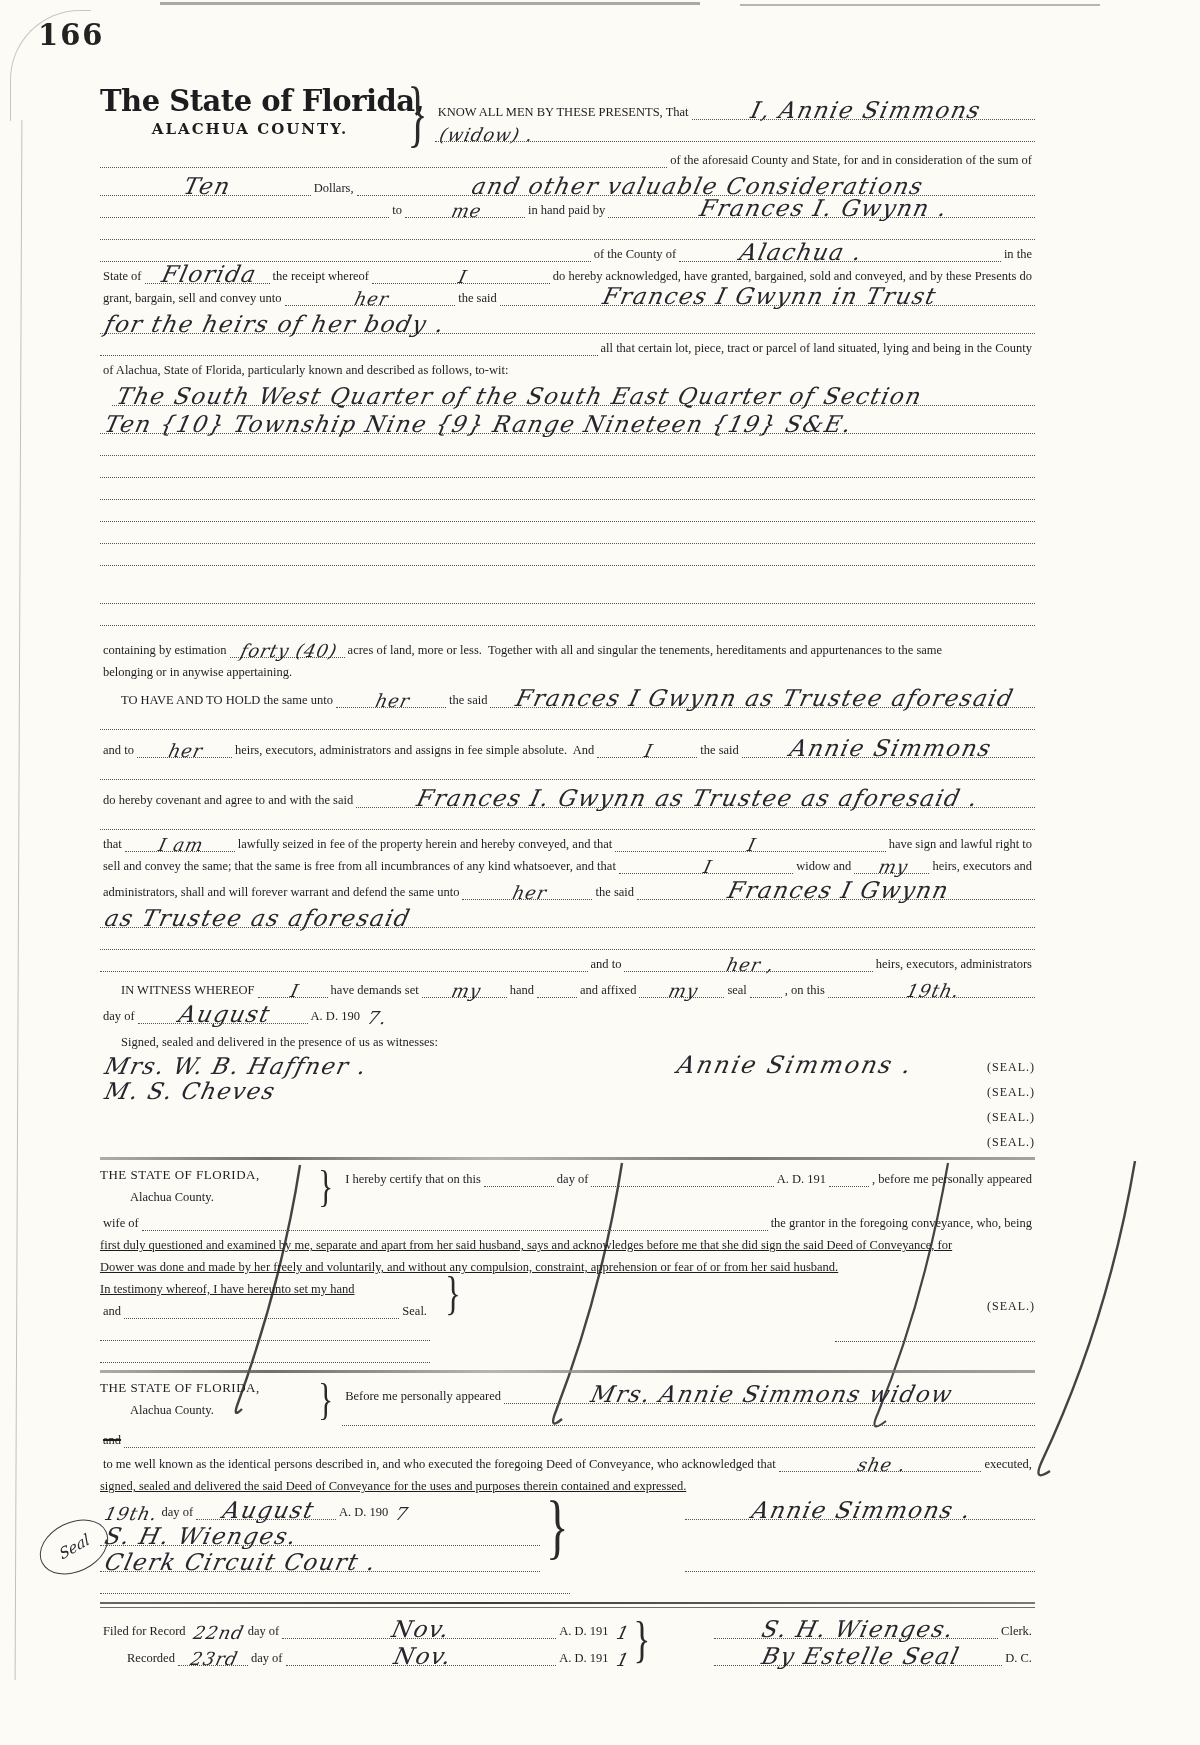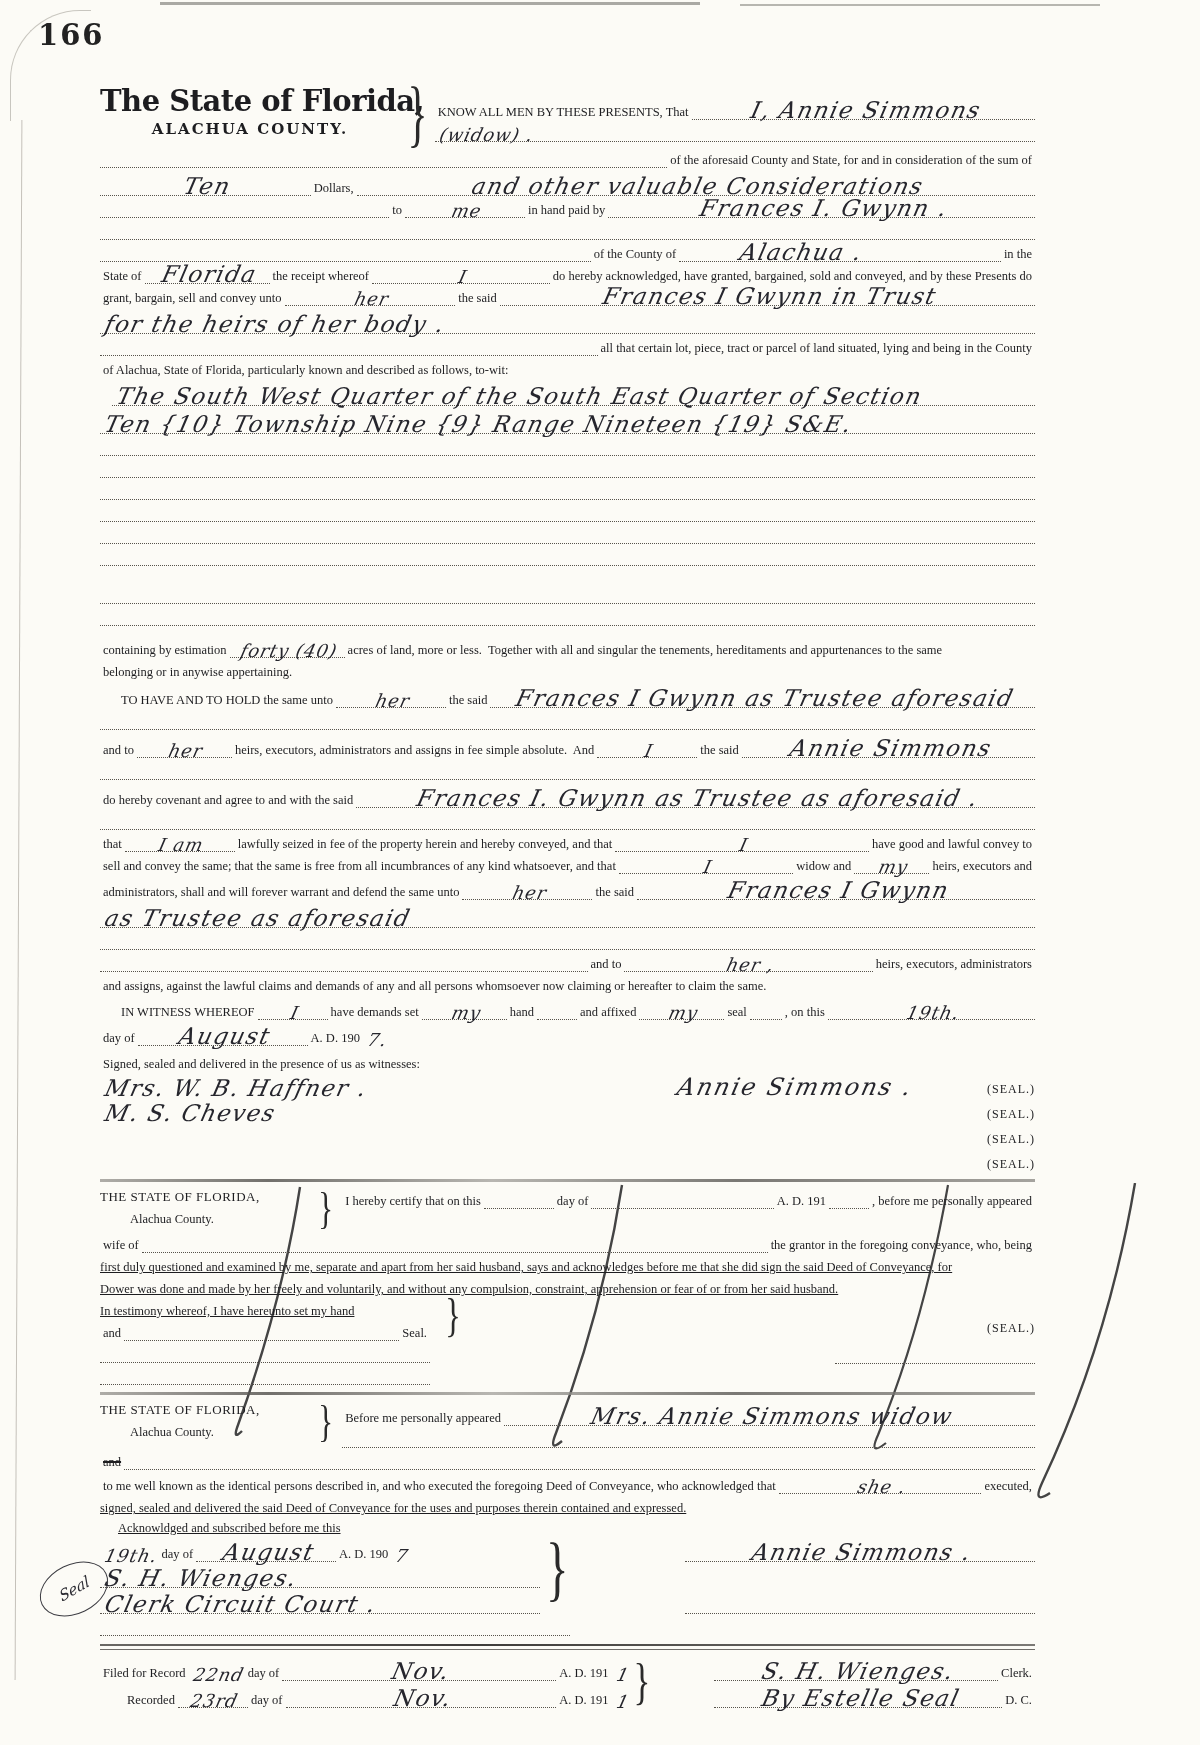--- a/index.html
+++ b/index.html
@@ -238,21 +238,21 @@
           <span class="seg s-hb dots just-c" style="flex-grow: 1;"><span class="txt">Frances I. Gwynn as Trustee as aforesaid .</span></span>
         </div>
         <div class="line">
           <span class="seg s-d" style="flex-grow: 1;"></span>
         </div>
         <div class="line">
           <span class="seg s-p"><span class="txt">that</span></span>
           <span class="seg s-h dots just-c" style="flex: 0 0 110px;"><span class="txt">I am</span></span>
           <span class="seg s-p"><span class="txt">lawfully seized in fee of the property herein and hereby conveyed, and that</span></span>
           <span class="seg s-h dots just-c" style="flex-grow: 1;"><span class="txt">I</span></span>
-          <span class="seg s-p"><span class="txt">have good and lawful convey to</span></span>
+          <span class="seg s-p"><span class="txt">have sign and lawful right to</span></span>
         </div>
         <div class="line">
           <span class="seg s-p"><span class="txt">sell and convey the same; that the same is free from all incumbrances of any kind whatsoever, and that</span></span>
           <span class="seg s-h dots just-c" style="flex-grow: 1;"><span class="txt">I</span></span>
           <span class="seg s-p"><span class="txt">widow and</span></span>
           <span class="seg s-h dots just-c" style="flex: 0 0 75px;"><span class="txt">my</span></span>
           <span class="seg s-p"><span class="txt">heirs, executors and</span></span>
         </div>
         <div class="line" style="height: 26px;">
           <span class="seg s-p"><span class="txt">administrators, shall and will forever warrant and defend the same unto</span></span>
@@ -264,23 +264,20 @@
           <span class="seg s-hb dots" style="flex-grow: 1;"><span class="txt">as Trustee as aforesaid</span></span>
         </div>
         <div class="line">
           <span class="seg s-d" style="flex-grow: 1;"></span>
         </div>
         <div class="line">
           <span class="seg s-d" style="flex-grow: 5;"></span>
           <span class="seg s-p"><span class="txt">and to</span></span>
           <span class="seg s-h dots just-c" style="flex-grow: 2;"><span class="txt">her ,</span></span>
           <span class="seg s-p"><span class="txt">heirs, executors, administrators</span></span>
-        </div>
-        <div class="line">
-          <span class="seg s-p"><span class="txt">and assigns, against the lawful claims and demands of any and all persons whomsoever now claiming or hereafter to claim the same.</span></span>
         </div>
         <div class="line" style="height: 26px;">
           <span class="seg s-p" style="margin-left: 18px;"><span class="txt">IN WITNESS WHEREOF</span></span>
           <span class="seg s-h dots just-c" style="flex: 0 0 70px;"><span class="txt">I</span></span>
           <span class="seg s-p"><span class="txt">have demands set</span></span>
           <span class="seg s-h dots just-c" style="flex: 0 0 85px;"><span class="txt">my</span></span>
           <span class="seg s-p"><span class="txt">hand</span></span>
           <span class="seg s-d" style="flex: 0 0 40px;"></span>
           <span class="seg s-p"><span class="txt">and affixed</span></span>
           <span class="seg s-h dots just-c" style="flex: 0 0 85px;"><span class="txt">my</span></span>
@@ -289,21 +286,21 @@
           <span class="seg s-p"><span class="txt">, on this</span></span>
           <span class="seg s-h dots just-c" style="flex-grow: 1;"><span class="txt">19th.</span></span>
         </div>
         <div class="line" style="height: 26px;">
           <span class="seg s-p"><span class="txt">day of</span></span>
           <span class="seg s-hb dots just-c" style="flex: 0 0 170px;"><span class="txt">August</span></span>
           <span class="seg s-p"><span class="txt">A. D. 190</span></span>
           <span class="seg s-h"><span class="txt">7.</span></span>
         </div>
         <div class="line" style="margin-top: 4px;">
-          <span class="seg s-p" style=""><span class="txt">Signed, sealed and delivered in the presence of us as witnesses:</span></span>
+          <span class="seg s-p" style="margin-left: 18px;"><span class="txt">Signed, sealed and delivered in the presence of us as witnesses:</span></span>
         </div>
       </div>
 
     <div id="witness-rows">
         <div class="wit-row">
           <span class="wit-left dots">
             <span class="txt" style="font-family: &quot;DejaVu Serif&quot;, serif; font-style: italic; font-size: 23px; letter-spacing: 1.5px; transform: skewX(-13deg); transform-origin: left bottom; position: relative; top: 2px; line-height: 0.9; color: rgb(38, 38, 45);">Mrs. W. B. Haffner .</span>
           </span>
           <span class="wit-gap"></span>
           <span class="wit-right dots just-c">
@@ -409,21 +406,20 @@
       <div class="line">
         <span class="seg s-p"><span class="txt strike-word">and</span></span>
         <span class="seg s-d"></span>
       </div>
       <div class="line" style="height:24px">
         <span class="seg s-p"><span class="txt">to me well known as the identical persons described in, and who executed the foregoing Deed of Conveyance, who acknowledged that</span></span>
         <span class="seg s-h dots just-c" style="flex-grow:1"><span class="txt">she .</span></span>
         <span class="seg s-p"><span class="txt">executed,</span></span>
       </div>
       <div class="pline">signed, sealed and delivered the said Deed of Conveyance for the uses and purposes therein contained and expressed.</div>
-      <div class="pline" style="height:20px; margin-left:18px">Acknowldged and subscribed before me this</div>
 
       <div class="ack-block">
         <div class="seal-oval">
             <span class="txt">Seal</span>
           </div>
         <div class="ack-left">
           <div class="line">
             <span class="seg s-h"><span class="txt">19th.</span></span>
             <span class="seg s-p"><span class="txt">day of</span></span>
             <span class="seg s-hb dots just-c" style="flex:0 0 140px"><span class="txt">August</span></span>

